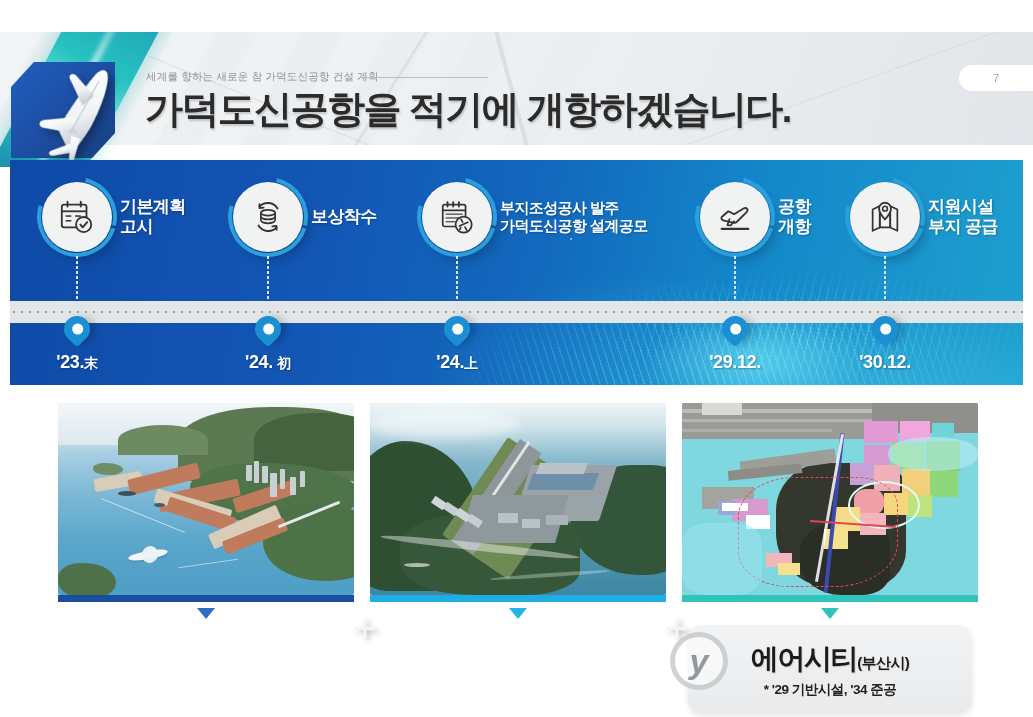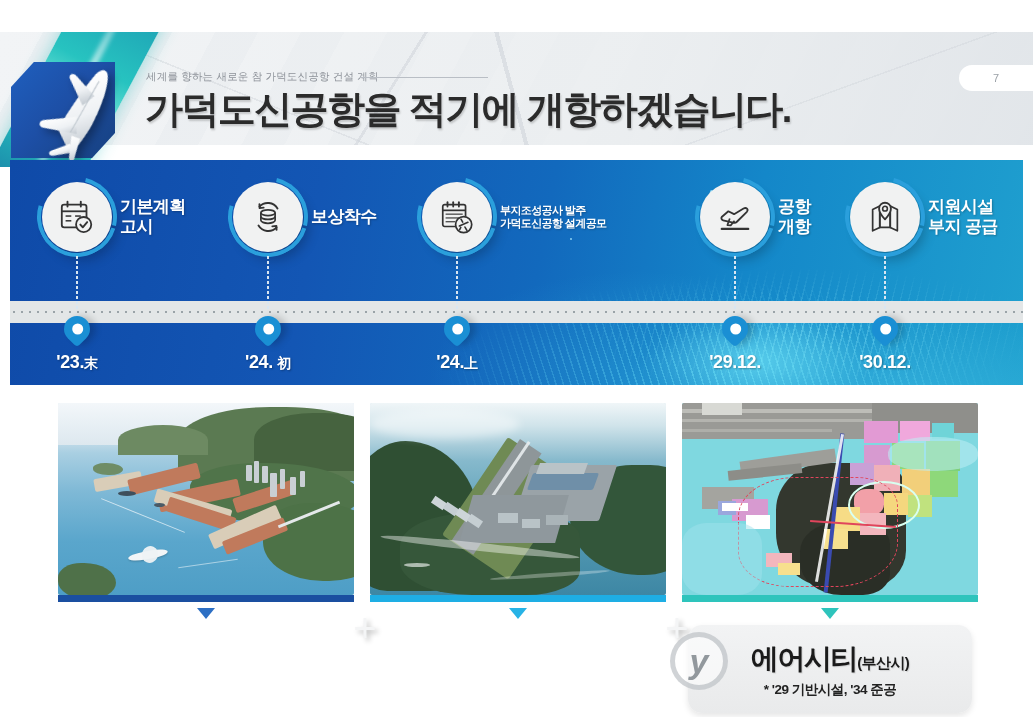--- a/index.html
+++ b/index.html
@@ -145,21 +145,21 @@
     border-bottom-color: transparent; border-left-color: transparent; border-right-color: transparent;
     transform: rotate(58deg);
   }
   .node-circle svg { width: 38px; height: 38px; display: block; }
   .node-label {
     position: absolute; left: 78px; top: 50%; transform: translateY(-50%);
     color: #ffffff; font-size: 17px; font-weight: 700; line-height: 1.18;
     white-space: nowrap; letter-spacing: -.6px;
     text-shadow: 1px 1px 2px rgba(0,0,0,.25);
   }
-  .node-label.wide { font-size: 11px; }
+  .node-label.wide { font-size: 15px; }
   .stem {
     position: absolute; top: 74px; left: 34px; width: 2px; height: 54px;
     background-image: linear-gradient(#d9e6f2 55%, transparent 0);
     background-size: 2px 5px;
   }
   .pin {
     position: absolute; top: 134px; left: 22px; width: 26px; height: 26px;
     border-radius: 50% 50% 50% 4px; background: #1a8fd4; transform: rotate(-45deg);
     box-shadow: 4px 4px 7px rgba(0,0,0,.18);
   }

